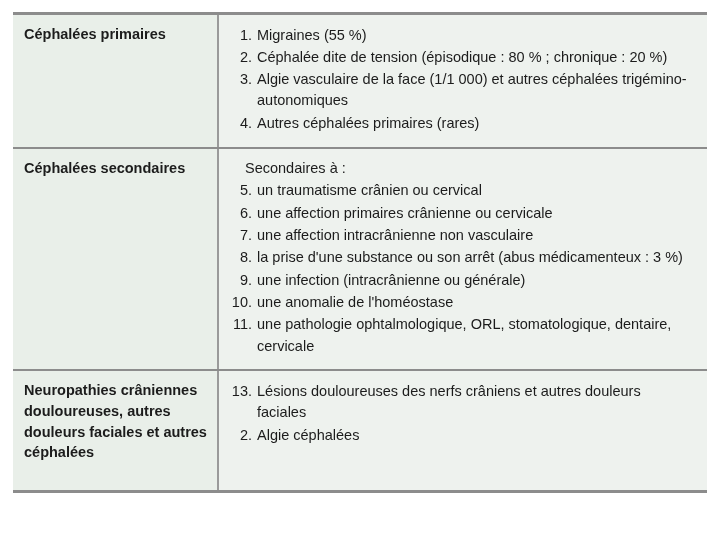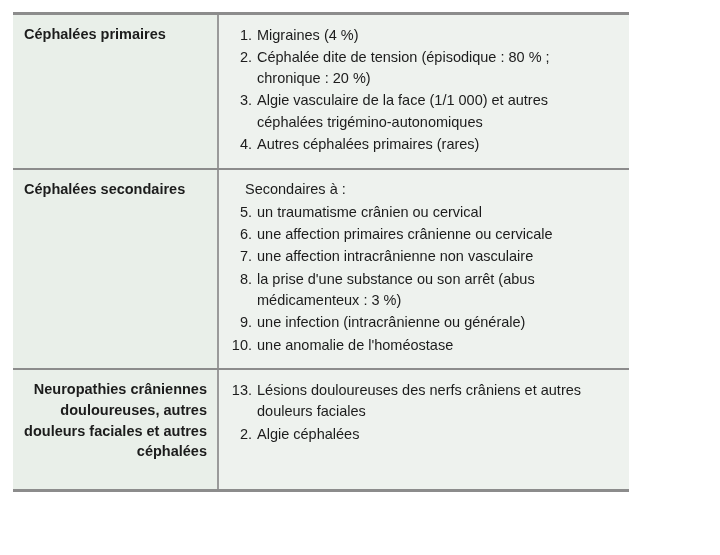--- a/index.html
+++ b/index.html
@@ -12,21 +12,21 @@
     height: 555px;
     font-family: "Liberation Sans", sans-serif;
     color: #1c1c1c;
     overflow: hidden;
   }
 
   .table-wrap {
     position: absolute;
     left: 13px;
     top: 12px;
-    width: 616px;
+    width: 694px;
   }
 
   .rule-top,
   .rule-bottom {
     height: 3px;
     background: #8c8c8c;
     width: 100%;
   }
   .rule-mid {
     height: 2px;
@@ -87,39 +87,39 @@
     box-sizing: border-box;
     white-space: nowrap;
   }
 
   ol.items li .txt {
     flex: 1 1 auto;
     padding-right: 4px;
   }
 
   .row-1 .cell-cat { padding-bottom: 14px; }
-  .row-3 .cell-cat { padding-bottom: 10px; text-align: right; }
+  .row-3 .cell-cat { padding-bottom: 10px; }
   .row-3 .cell-list { padding-bottom: 44px; }
 </style>
 </head>
 <body>
 
 <div class="table-wrap">
 
   <div class="rule-top"></div>
 
   <div class="row row-1">
     <div class="cell-cat">
       <span>Céphalées primaires</span>
     </div>
     <div class="cell-list">
       <ol class="items">
         <li>
           <span class="num">1.</span>
-          <span class="txt">Migraines (4 %)</span>
+          <span class="txt">Migraines (55 %)</span>
         </li>
         <li>
           <span class="num">2.</span>
           <span class="txt">Céphalée dite de tension (épisodique : 80 % ; chronique : 20 %)</span>
         </li>
         <li>
           <span class="num">3.</span>
           <span class="txt">Algie vasculaire de la face (1/1 000) et autres céphalées trigémino-autonomiques</span>
         </li>
         <li>
@@ -156,20 +156,24 @@
           <span class="txt">la prise d'une substance ou son arrêt (abus médicamenteux : 3 %)</span>
         </li>
         <li>
           <span class="num">9.</span>
           <span class="txt">une infection (intracrânienne ou générale)</span>
         </li>
         <li>
           <span class="num">10.</span>
           <span class="txt">une anomalie de l'homéostase</span>
         </li>
+        <li>
+          <span class="num">11.</span>
+          <span class="txt">une pathologie ophtalmologique, ORL, stomatologique, dentaire, cervicale</span>
+        </li>
       </ol>
     </div>
   </div>
 
   <div class="rule-mid"></div>
 
   <div class="row row-3">
     <div class="cell-cat">
       <span>Neuropathies crâniennes douloureuses, autres douleurs faciales et autres céphalées</span>
     </div>

